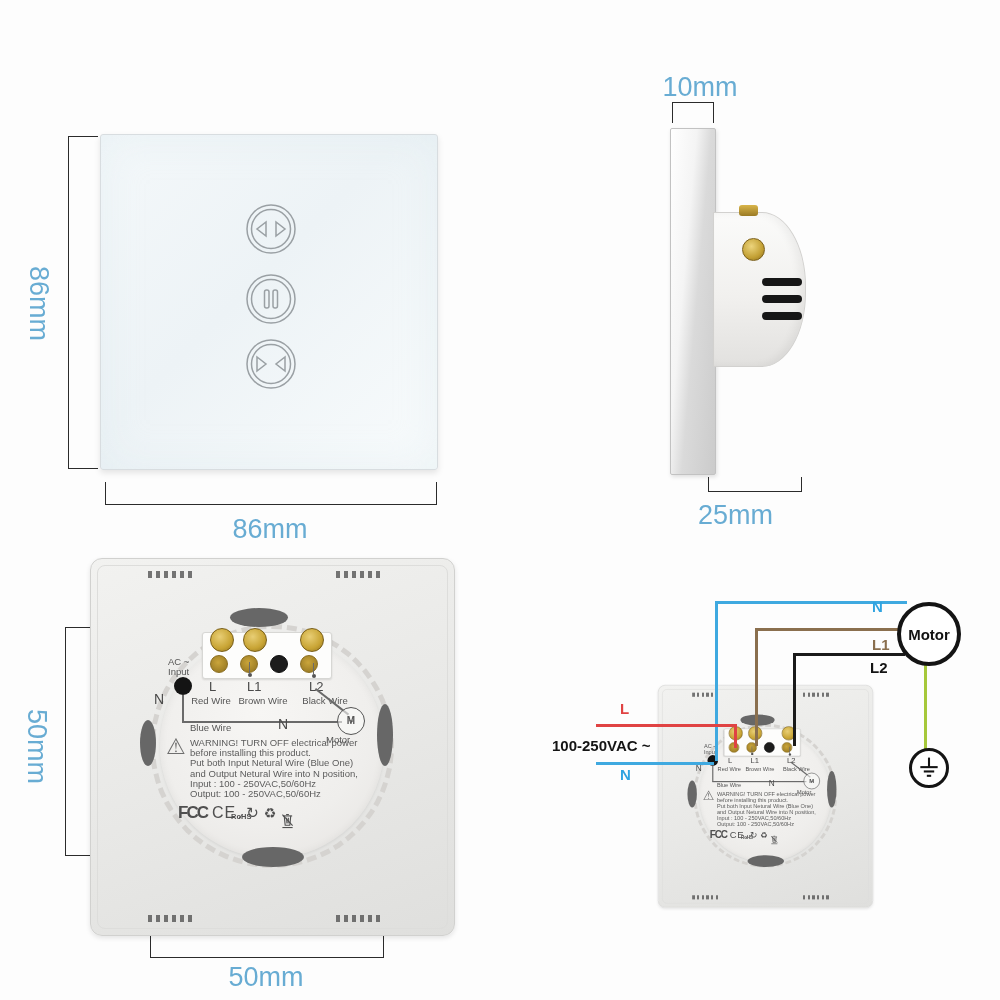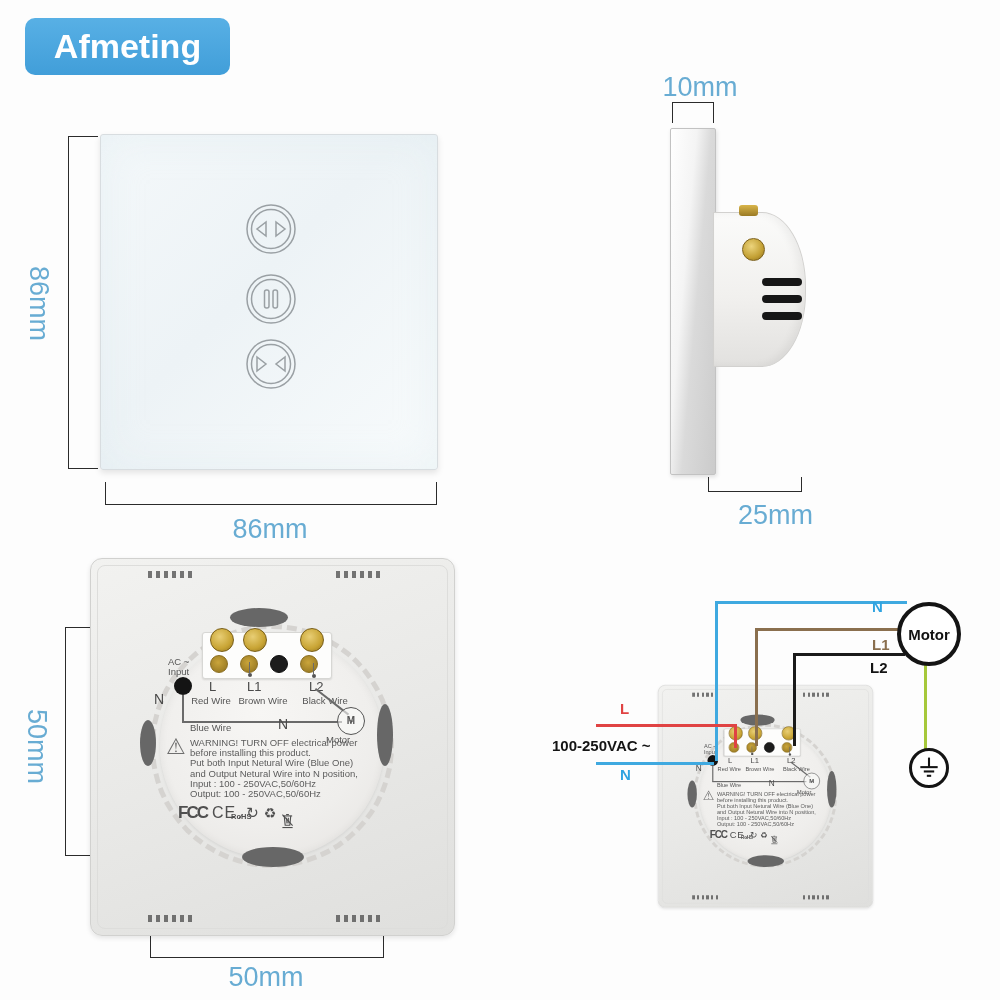--- a/index.html
+++ b/index.html
@@ -45,21 +45,21 @@
            box-shadow:inset -5px 0 9px rgba(0,0,0,.05);}
   #sv-nub{position:absolute;left:739px;top:205px;width:19px;height:11px;border-radius:3px;
           background:linear-gradient(180deg,#d9b54a,#9a7a24);}
   #sv-screw{position:absolute;left:742px;top:238px;width:21px;height:21px;border-radius:50%;
             background:radial-gradient(circle at 40% 35%,#ecd47c,#c3a034 60%,#8a6c1c);border:1px solid #7c601a;}
   .sv-vent{position:absolute;left:762px;width:40px;height:8px;background:#161616;border-radius:4px;}
   #sv-vent1{top:278px;} #sv-vent2{top:295px;} #sv-vent3{top:312px;}
   #sv-brk2-l{left:708px;top:477px;width:1px;height:15px;}
   #sv-brk2-r{left:801px;top:477px;width:1px;height:15px;}
   #sv-brk2-h{left:708px;top:491px;width:94px;height:1px;}
-  #sv-lbl-25{left:698px;top:500px;width:115px;text-align:right;}
+  #sv-lbl-25{left:698px;top:500px;width:115px;text-align:left;}
 
   
   #bv-dim-h1{left:65px;top:627px;width:248px;height:1px;}
   #bv-dim-v1{left:65px;top:627px;width:1px;height:229px;}
   #bv-dim-h2{left:65px;top:855px;width:319px;height:1px;}
   #bv-dim-v2{left:150px;top:710px;width:1px;height:248px;}
   #bv-dim-v3{left:383px;top:848px;width:1px;height:110px;}
   #bv-dim-h3{left:150px;top:957px;width:234px;height:1px;}
   #bv-lbl-h{left:-10px;top:731px;width:92px;text-align:center;}
   #bv-lbl-w{left:196px;top:962px;width:140px;text-align:center;}
@@ -156,23 +156,20 @@
   #wd-l2{left:870px;top:659px;color:#141414;}
   #wd-l{left:620px;top:700px;color:#e04343;}
   #wd-vac{left:552px;top:737px;color:#141414;font-size:15px;}
   #wd-n2{left:620px;top:766px;color:#2fa3e0;}
 </style>
 </head>
 <body>
 
 <div id="canvas">
 
-  <div id="badge">
-    <span>Afmeting</span>
-  </div>
 
   <div id="fv-panel">
     <div class="fv-btn" id="fv-btn-open">
       <svg width="52" height="52" viewBox="0 0 52 52" fill="none" stroke="#9aa0a4" stroke-width="1.5">
         <circle cx="26" cy="26" r="24"></circle>
           <circle cx="26" cy="26" r="19.5"></circle>
         <polygon points="21,19 21,33 12,26"></polygon>
           <polygon points="31,19 31,33 40,26"></polygon>
       </svg>
     </div>

